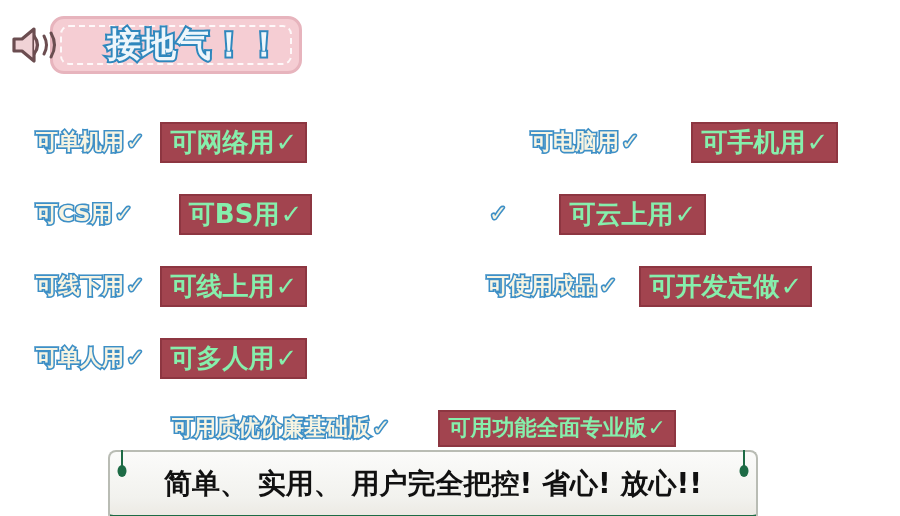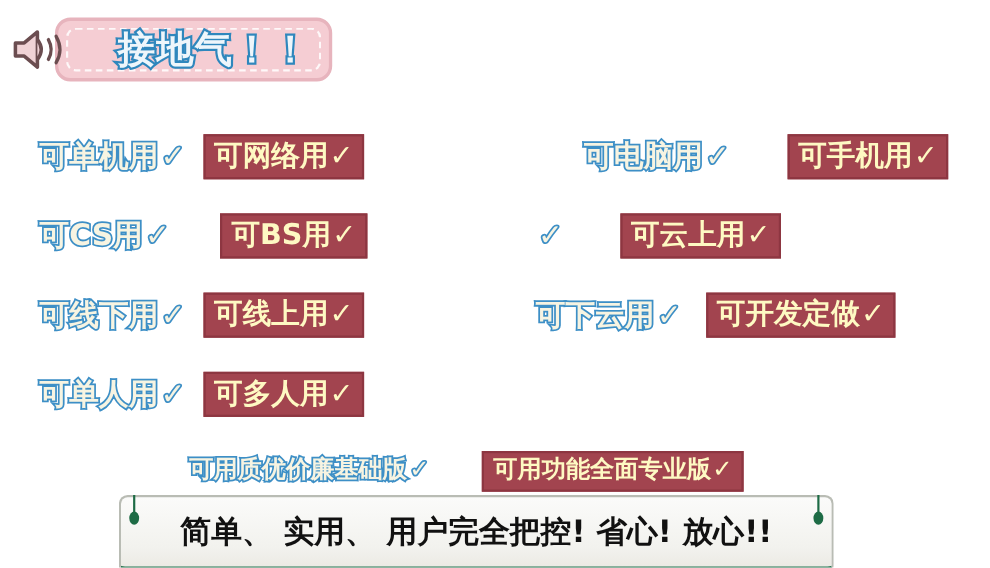--- a/index.html
+++ b/index.html
@@ -88,31 +88,31 @@
   .label {
     white-space: nowrap;
     font-weight: bold;
     line-height: 1;
     display: inline-flex;
     align-items: center;
   }
 
   
   .label.blue {
-    font-size: 27px;
+    font-size: 22px;
     color: #f7f4e2;
     -webkit-text-stroke: 3.2px #3d8fc6;
     paint-order: stroke fill;
     padding: 3px 2px;
   }
 
   
   .label.red {
     font-size: 26px;
-    color: #fef9c3;
+    color: #86efac;
     background: #a2444f;
     border: 2px solid #8d3641;
     padding: 5px 8px 6px 8px;
   }
 
   .label.red .tick { margin-left: 1px; }
   .label.blue .tick { margin-left: 2px; }
 
   .label.small { font-size: 22px; }
 
@@ -223,21 +223,21 @@
     </span>
   <span style="display:inline-block;width:14px;"></span>
   <span class="label red">
       <span>可线上用</span>
       <span class="tick">✓</span>
     </span>
 </div>
 
 <div class="row" style="left:485px; top:262px;">
   <span class="label blue">
-      <span>可下云用</span>
+      <span>可使用成品</span>
       <span class="tick">✓</span>
     </span>
   <span style="display:inline-block;width:20px;"></span>
   <span class="label red">
       <span>可开发定做</span>
       <span class="tick">✓</span>
     </span>
 </div>
 
 <div class="row" style="left:34px; top:334px;">

